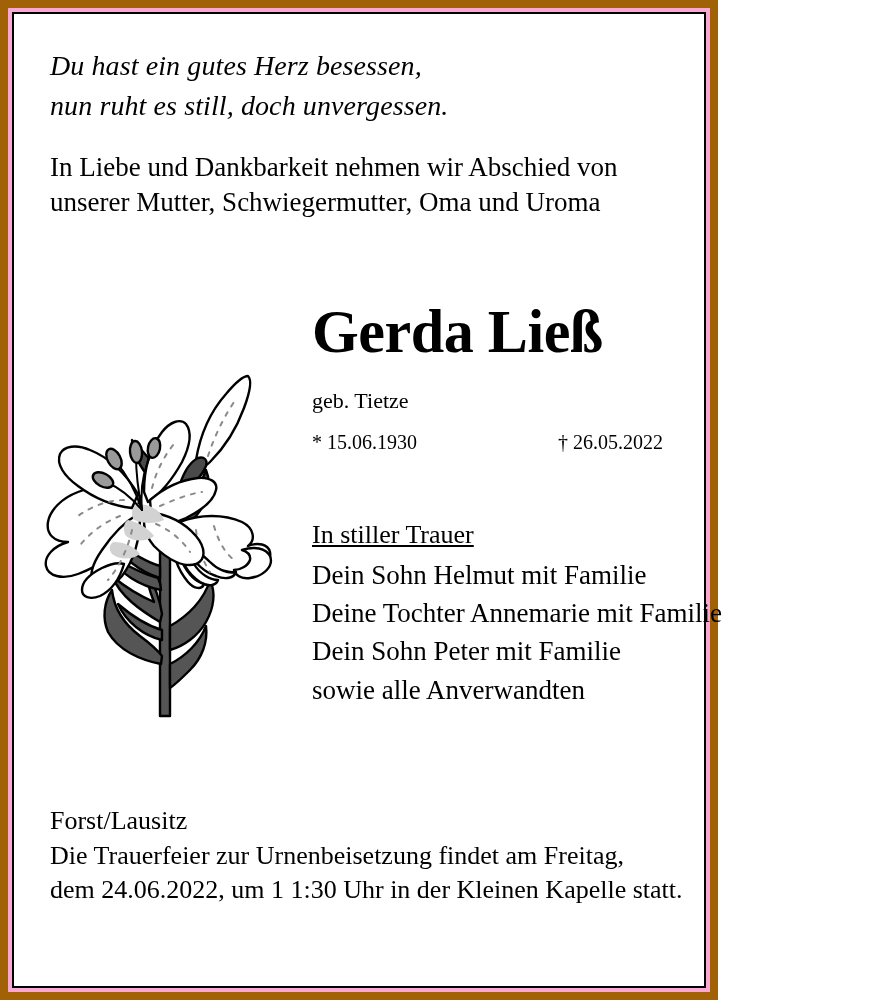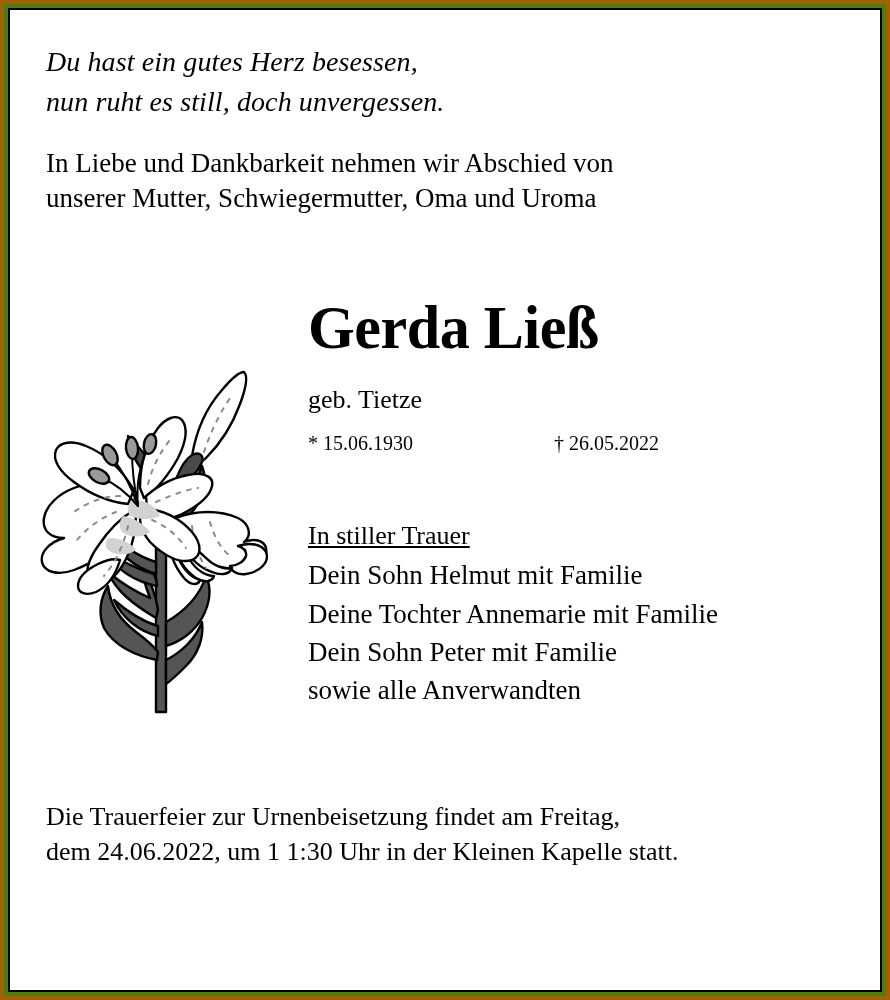--- a/index.html
+++ b/index.html
@@ -13,24 +13,24 @@
     height: 1000px;
     overflow: hidden;
     font-family: "Liberation Serif", "DejaVu Serif", serif;
     color: #000000;
   }
 
   
   .notice {
     position: relative;
     box-sizing: border-box;
-    width: 890px;
+    width: 718px;
     height: 1000px;
-    background: #4d7c0f;
-    border: 4px solid #a16207;   
+    background: #f9a8d4;
+    border: 8px solid #a16207;   
     padding: 4px;                
   }
   .notice-inner {
     position: relative;
     box-sizing: border-box;
     width: 100%;
     height: 100%;
     border: 2px solid #000000;   
     background: #ffffff;
   }
@@ -71,21 +71,21 @@
   .deceased-name {
     font-size: 62px;
     font-weight: bold;
     line-height: 1.0;
     letter-spacing: -0.5px;
     white-space: pre;
     transform: scaleX(0.97);
     transform-origin: left center;
   }
   .maiden-name {
-    font-size: 26px;
+    font-size: 22px;
     line-height: 1.2;
     margin-top: 26px;
     white-space: pre;
   }
   .dates {
     font-size: 20px;
     line-height: 1.2;
     margin-top: 16px;
     display: flex;
     align-items: flex-end;
@@ -264,19 +264,20 @@
         <div class="family">
           <div>Dein Sohn Helmut mit Familie</div>
           <div>Deine Tochter Annemarie mit Familie</div>
           <div>Dein Sohn Peter mit Familie</div>
           <div>sowie alle Anverwandten</div>
         </div>
       </div>
     </div>
 
     <div class="footer">
+      <div>Forst/Lausitz</div>
       <div>Die Trauerfeier zur Urnenbeisetzung findet am Freitag,</div>
       <div>dem 24.06.2022, um 1 1:30 Uhr in der Kleinen Kapelle statt.</div>
     </div>
 
   </div>
  </div>
 </div>
 
 </body></html>

